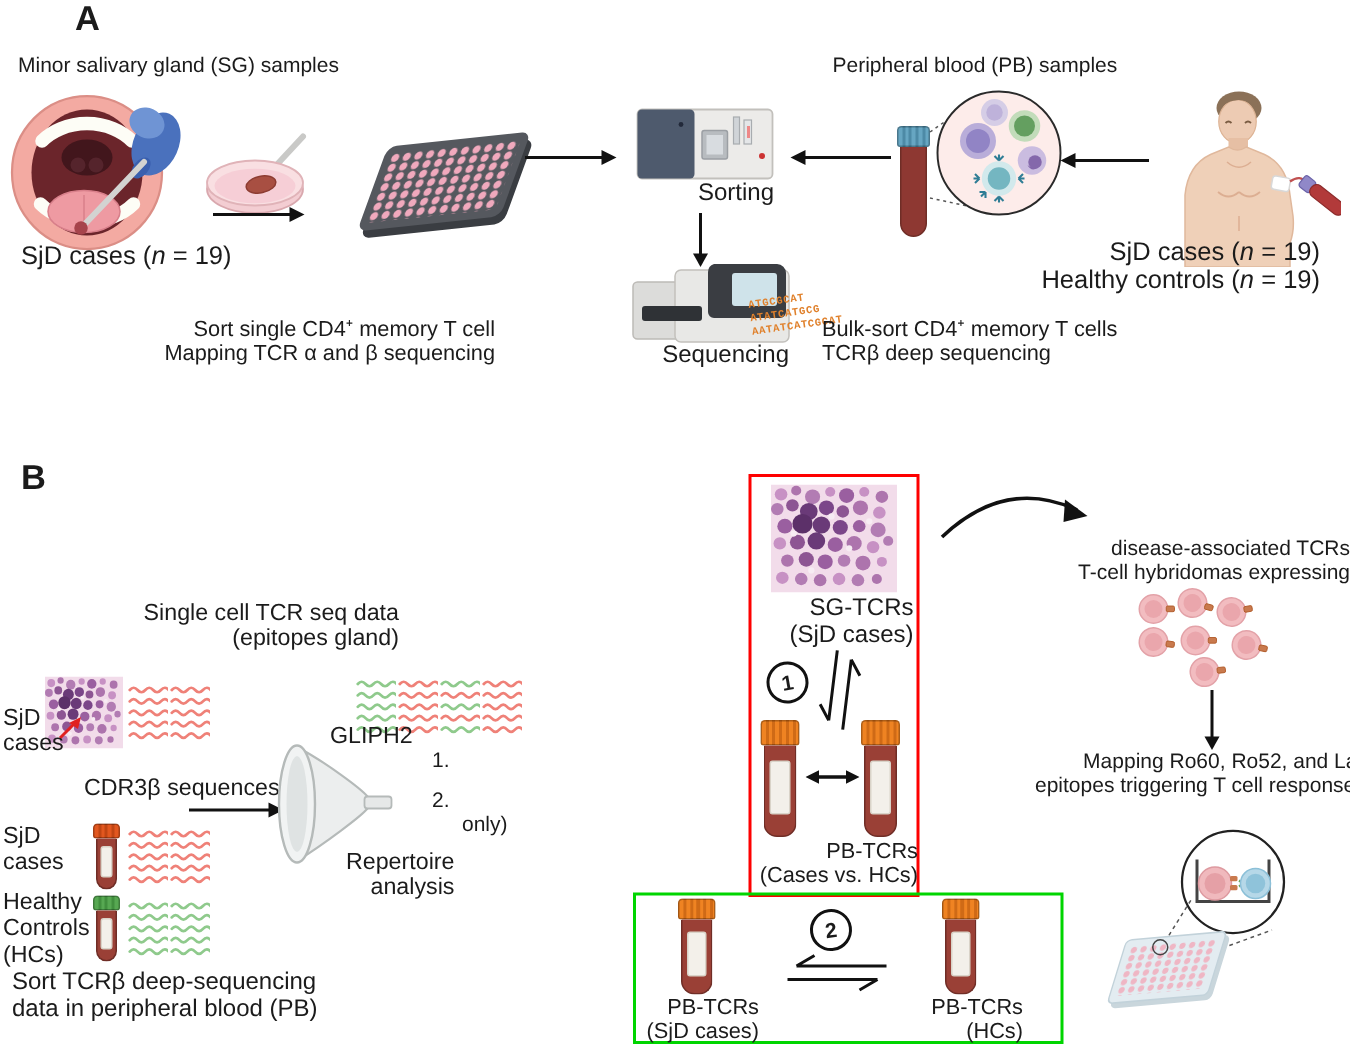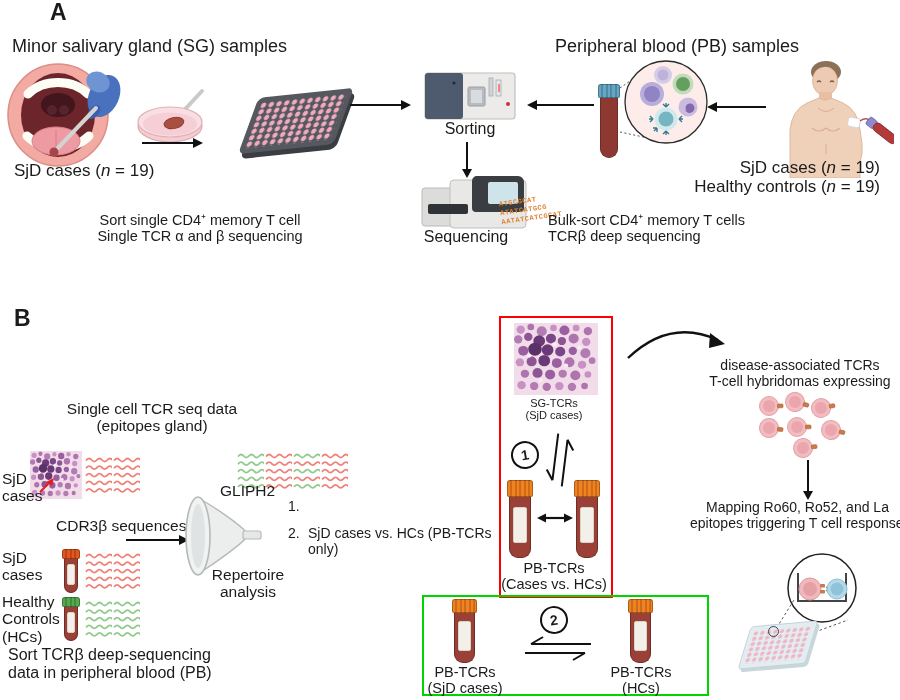--- a/index.html
+++ b/index.html
@@ -1,24 +1,24 @@
 <!DOCTYPE html>
 <html><head>
 <meta charset="utf-8">
 <style>
   html,body{margin:0;padding:0;background:#fff}
   #canvas{position:relative;width:900px;height:700px;background:#ffffff;overflow:hidden;
           font-family:"Liberation Sans",sans-serif;color:#1b1b1b}
   .abs{position:absolute}
   .txt{font-family:"Liberation Sans",sans-serif;color:#1b1b1b;line-height:1.12;white-space:nowrap}
-  .ctr{text-align:center}
+  .ctr{text-align:right}
   .rgt{text-align:right}
   .it{font-style:italic}
   .panel-label{font-size:23px;font-weight:bold}
-  .h1{font-size:18px}
+  .h1{font-size:14px}
   .lbl16{font-size:16px}
   .lbl15{font-size:15.5px}
   .cap14{font-size:14.5px}
   
   .ar{position:absolute;background:#111;height:2.2px}
   .ar-r::after{content:'';position:absolute;right:-9px;top:-4.2px;border-left:10px solid #111;border-top:5.3px solid transparent;border-bottom:5.3px solid transparent}
   .ar-l::before{content:'';position:absolute;left:-9px;top:-4.2px;border-right:10px solid #111;border-top:5.3px solid transparent;border-bottom:5.3px solid transparent}
   .ar-d{width:2.2px;height:auto}
   .ar-d::after{content:'';position:absolute;bottom:-8px;left:-4.2px;border-top:9px solid #111;border-left:5.3px solid transparent;border-right:5.3px solid transparent}
   
@@ -233,21 +233,21 @@
     </g>
   </svg>
 
   <div class="abs txt rgt" style="left:640px;top:158px;width:240px;font-size:17px;line-height:1.12">
     <div><span>SjD cases (</span><span class="it">n</span><span> = 19)</span></div>
     <div><span>Healthy controls (</span><span class="it">n</span><span> = 19)</span></div>
   </div>
 
   <div class="abs txt ctr cap14" style="left:70px;top:212px;width:260px;white-space:normal">
     <div>Sort single CD4⁺ memory T cell</div>
-    <div>Single TCR α and β sequencing</div>
+    <div>Mapping TCR α and β sequencing</div>
   </div>
   <div class="abs txt cap14" style="left:548px;top:212px">
     <div>Bulk-sort CD4⁺ memory T cells</div>
     <div>TCRβ deep sequencing</div>
   </div>
 
   <div class="abs txt panel-label" style="left:14px;top:306px">B</div>
 
   <div class="abs txt ctr lbl15" style="left:38px;top:400px;width:228px">
     <div>Single cell TCR seq data</div>
@@ -380,29 +380,29 @@
     <div>Repertoire</div>
     <div>analysis</div>
   </div>
 
   <div class="abs txt" style="left:288px;top:498px;font-size:14px;line-height:1.15">
     <div style="display:flex">
       <span style="width:20px">1.</span>
     </div>
     <div style="display:flex;margin-top:11px">
       <span style="width:20px">2.</span>
-      <span><span>SjD cases vs. HCs (PB-TCRs</span><br><span>only)</span></span>
+      <span><br><span>only)</span></span>
     </div>
   </div>
 
   <div class="redbox" style="left: 499px; top: 316px; width: 110px; height: 278px; border-color: rgb(254, 0, 0);"></div>
   <svg class="abs" style="left:514px;top:323px" width="84" height="72" viewBox="0 0 100 88" preserveAspectRatio="none">
       <use href="#hist"></use>
     </svg>
-  <div class="abs txt ctr" style="left:499px;top:397px;width:110px;font-size:11px">
+  <div class="abs txt ctr" style="left:499px;top:397px;width:110px;font-size:16px">
     <div>SG-TCRs</div>
     <div>(SjD cases)</div>
   </div>
   <div class="circnum" style="left:511px;top:441px;transform:rotate(-10deg)">1</div>
   <svg class="abs" style="left:545px;top:430px;transform:rotate(7deg)" width="30" height="60">
     <path d="M10 4 V51 M10 51 L3 41" stroke="#111" stroke-width="2" fill="none"></path>
     <path d="M20 56 V9 M20 9 L27 19" stroke="#111" stroke-width="2" fill="none"></path>
   </svg>
   <div class="tube" style="left:507px;top:480px;width:26px;height:78px">
     <div class="cap cap-orange" style="height:17px"></div>

